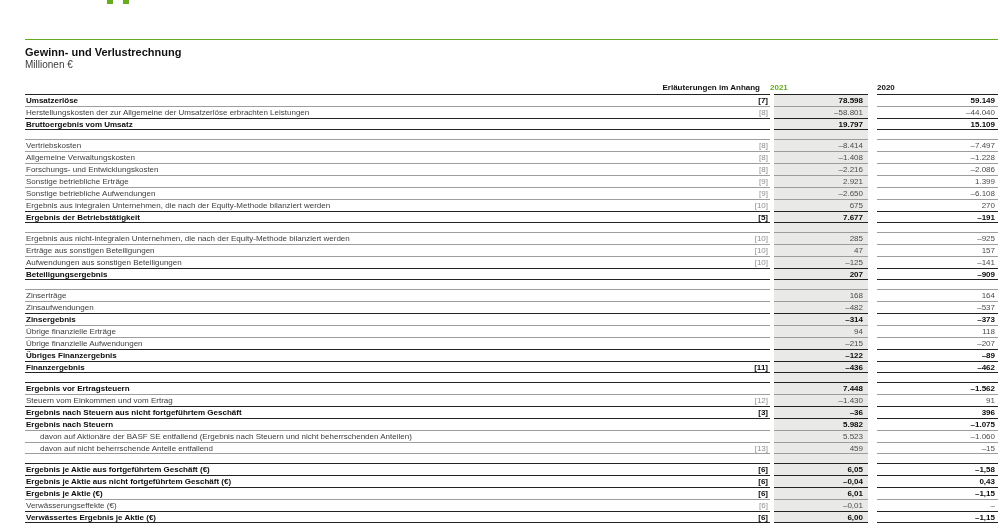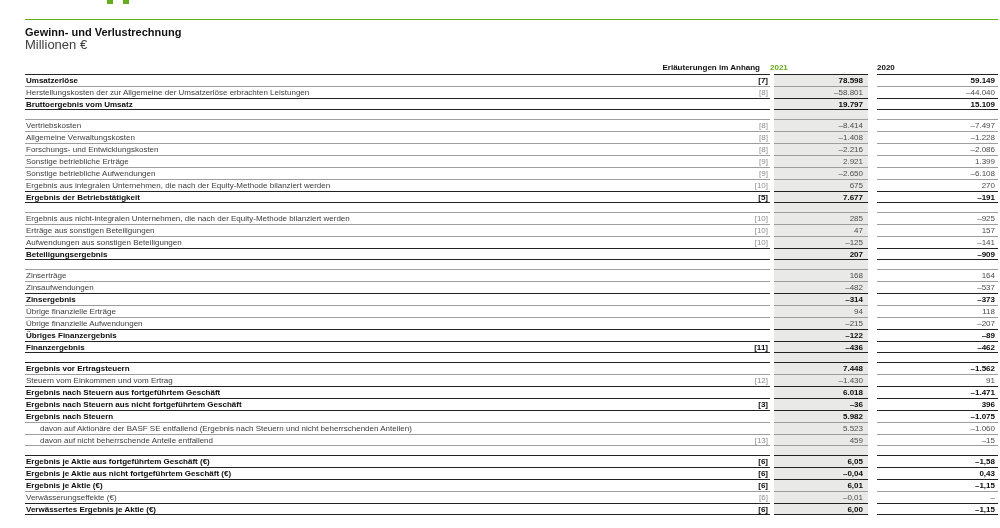--- a/index.html
+++ b/index.html
@@ -1,30 +1,30 @@
 <!DOCTYPE html>
 <html><head>
 <meta charset="utf-8">
 <style>
   html,body{margin:0;padding:0;background:#ffffff;}
   body{
     width:1000px;height:528px;overflow:hidden;
     font-family:"Liberation Sans","DejaVu Sans",sans-serif;
     color:#3d3d3d;position:relative;
   }
-  .page{padding:4px 2px 0 25px;}
+  .page{padding:12px 2px 0 25px;margin-top:12px;}
 
   
   .tick{position:absolute;top:0;height:4px;width:6px;background:#65ac1e;}
   .tick.t1{left:107px;} .tick.t2{left:123px;}
 
   .green-rule{margin-top:15px;border-top:1.6px solid #65ac1e;height:0;}
 
   .doc-title{margin-top:6px;font-size:11px;font-weight:bold;color:#111;line-height:12px;}
-  .doc-subtitle{margin-top:2px;font-size:13px;color:#3d3d3d;line-height:10px;}
+  .doc-subtitle{margin-top:2px;font-size:10px;color:#3d3d3d;line-height:10px;}
 
   
   .cols{display:flex;}
   .cell{box-sizing:border-box;}
   .label{flex:1;padding-left:1px;}
   .ref{width:58px;text-align:right;padding-right:2px;color:#8f8f8f;}
   .g1{width:4px;} .g2{width:9px;}
   .v2021{width:94px;text-align:right;padding-right:5px;background:#e9e9e7;}
   .v2020{width:121px;text-align:right;padding-right:3px;}
 
@@ -281,28 +281,20 @@
   </div>
       <div class="cols row">
     <div class="cell label">Steuern vom Einkommen und vom Ertrag</div>
     <div class="cell ref">[12]</div>
     <div class="g1"></div>
     <div class="cell v2021">–1.430</div>
     <div class="g2"></div>
     <div class="cell v2020">91</div>
   </div>
       <div class="cols row bold">
-    <div class="cell label">Ergebnis nach Steuern aus fortgeführtem Geschäft</div>
-    <div class="cell ref"></div>
-    <div class="g1"></div>
-    <div class="cell v2021">6.018</div>
-    <div class="g2"></div>
-    <div class="cell v2020">–1.471</div>
-  </div>
-      <div class="cols row bold">
     <div class="cell label">Ergebnis nach Steuern aus nicht fortgeführtem Geschäft</div>
     <div class="cell ref">[3]</div>
     <div class="g1"></div>
     <div class="cell v2021">–36</div>
     <div class="g2"></div>
     <div class="cell v2020">396</div>
   </div>
       <div class="cols row bold">
     <div class="cell label">Ergebnis nach Steuern</div>
     <div class="cell ref"></div>

